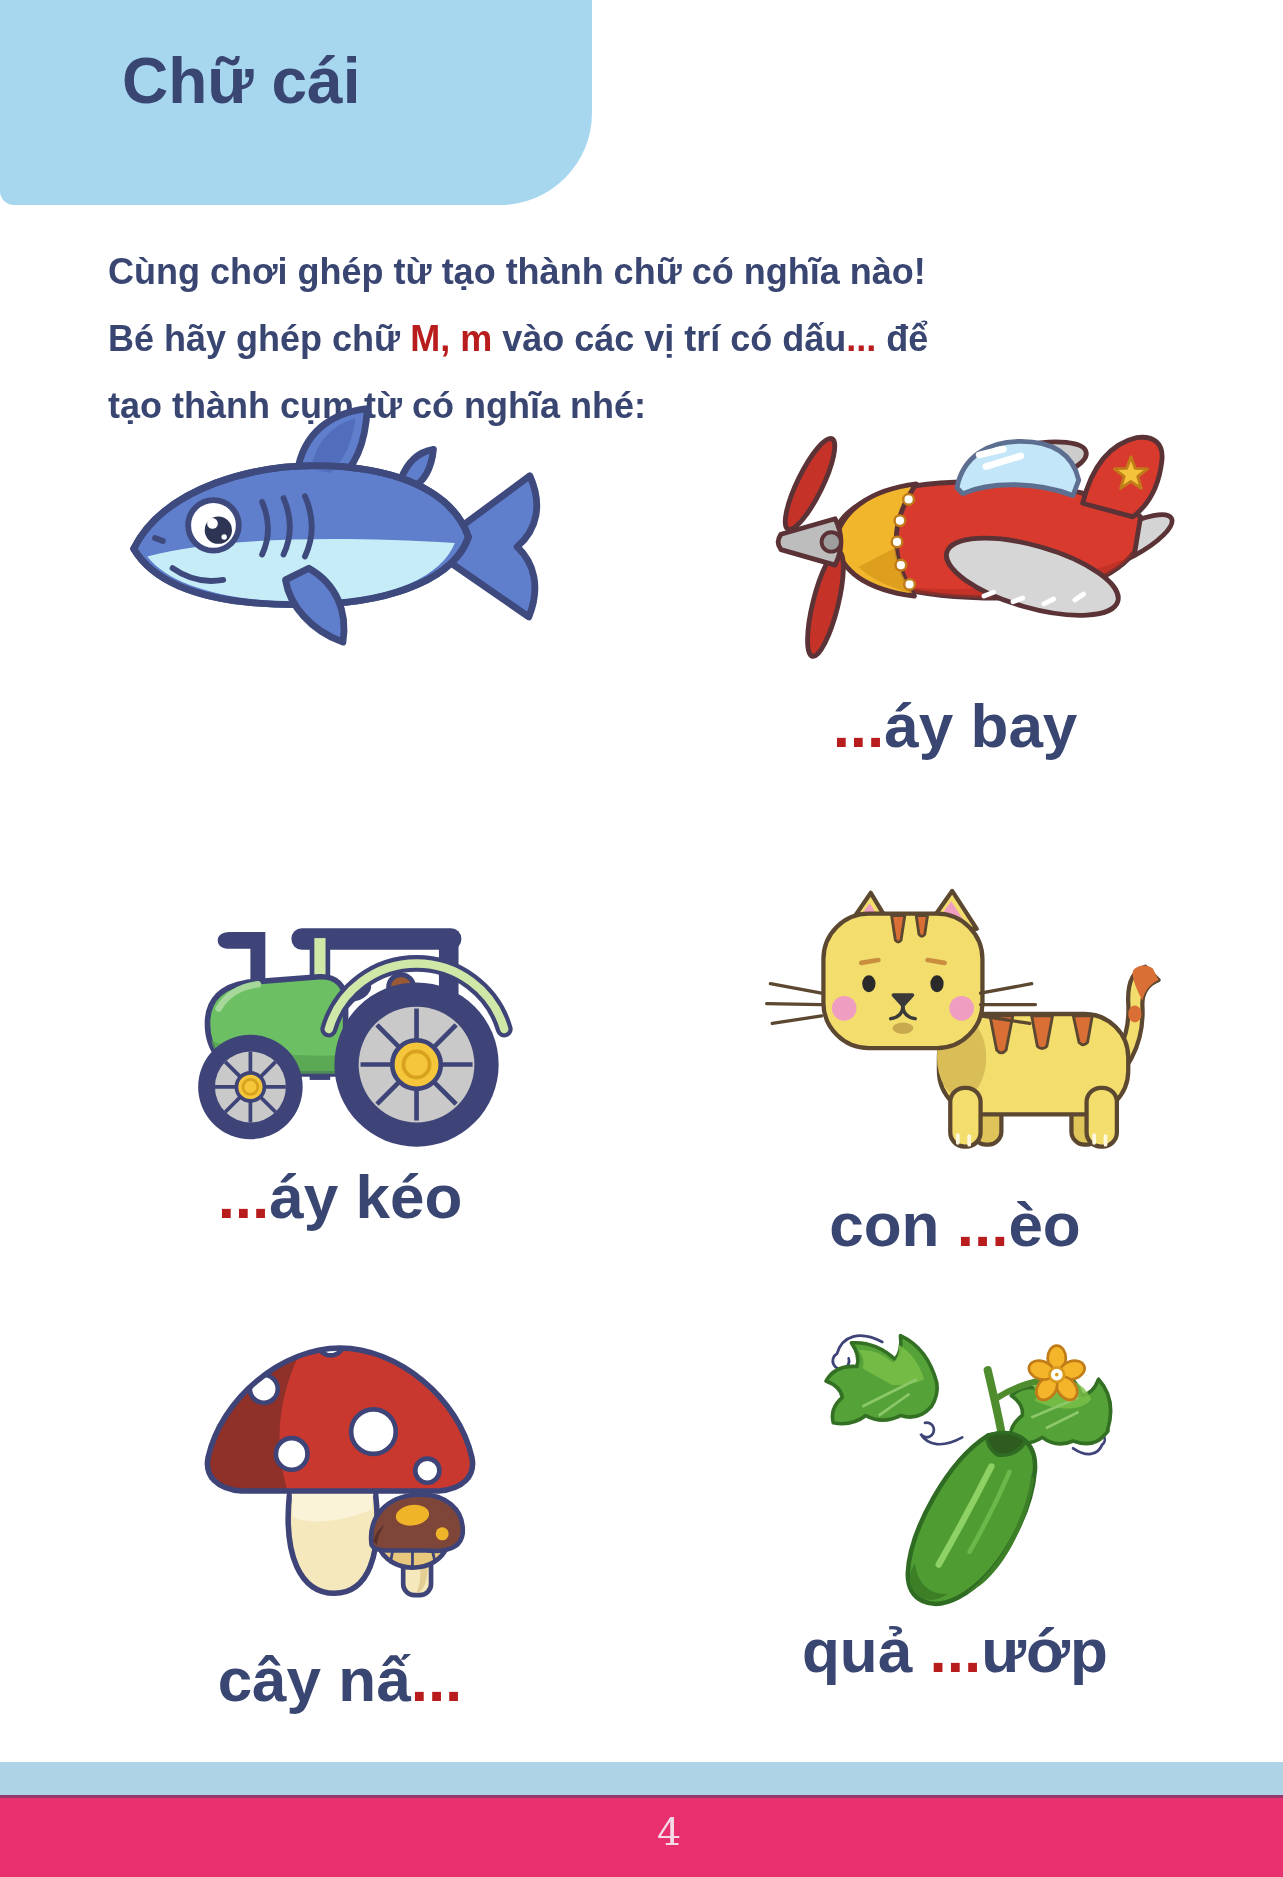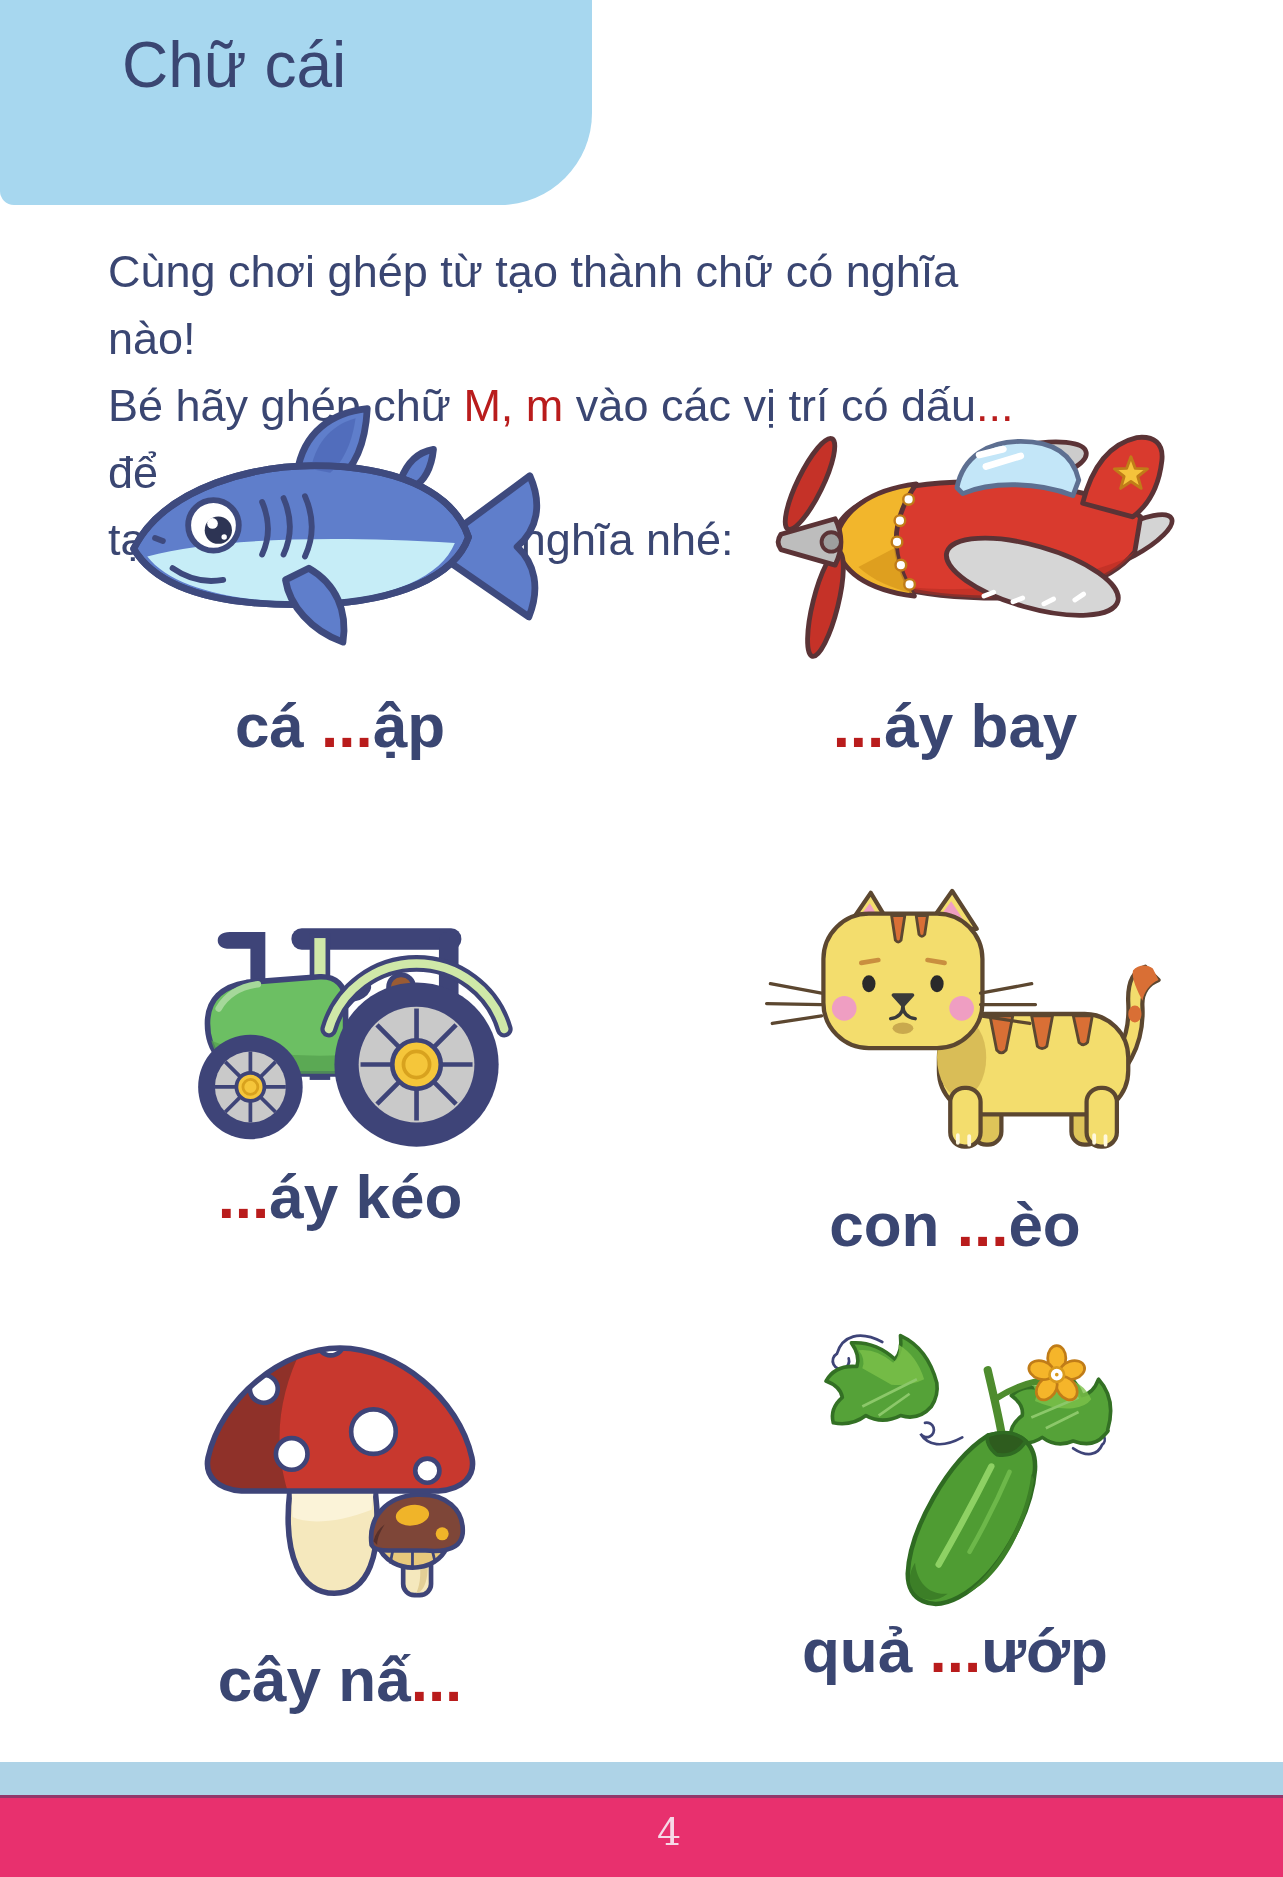--- a/index.html
+++ b/index.html
@@ -7,27 +7,27 @@
     position:relative;width:1283px;height:1877px;margin:0 auto;
     background:#ffffff;overflow:hidden;
     font-family:"Liberation Sans",sans-serif;
   }
   
   .banner{
     position:absolute;left:0;top:0;width:592px;height:205px;
     background:#a7d7ef;border-radius:0 0 92px 14px;
   }
   .banner h1{
-    margin:0;padding:28px 0 0 122px;
-    font-size:64px;font-weight:normal;color:#3a4672;letter-spacing:0;
+    margin:0;padding:44px 0 0 122px;
+    font-size:64px;font-weight:bold;color:#3a4672;letter-spacing:0;
   }
   
   .instructions{
     position:absolute;left:108px;top:238px;width:920px;
-    font-size:45px;font-weight:normal;color:#3a4672;line-height:67px;
+    font-size:36px;font-weight:bold;color:#3a4672;line-height:67px;
   }
   .pink{color:#b91c1c;}
   
   .card{position:absolute;display:flex;flex-direction:column;align-items:center;}
   .art{display:flex;align-items:flex-end;justify-content:center;width:100%;}
   .caption{
     margin-top:10px;font-size:62px;font-weight:bold;color:#3a4672;
     text-align:center;line-height:1;white-space:pre;
   }
   .c1{left:80px;top:385px;width:520px;}  .c1 .art{height:300px;}
@@ -81,21 +81,20 @@
           <path d="M194,106 q14,32 0,62"></path>
           <path d="M58,180 Q82,197 110,192"></path>
           <path d="M40,149 l8,3"></path>
         </g>
         <circle cx="100" cy="136" r="26" fill="#ffffff" stroke="#3e4a7e" stroke-width="6"></circle>
         <circle cx="105" cy="141" r="14" fill="#2d3454"></circle>
         <circle cx="99" cy="134" r="5.5" fill="#ffffff"></circle>
         <circle cx="111" cy="148" r="2.8" fill="#ffffff"></circle>
       </svg>
     </div>
-    <figcaption class="caption"><span>cá </span><span class="pink">...</span><span>ập</span></figcaption>
   </figure>
 
   <figure class="card c2" style="margin:0;">
     <div class="art">
       <svg width="440" height="290" viewBox="0 0 440 300">
         <g stroke="#5b3336" stroke-width="5" stroke-linejoin="round">
           <ellipse cx="295" cy="72" rx="62" ry="20" transform="rotate(-12 295 72)" fill="#cccccc"></ellipse>
           <ellipse cx="398" cy="152" rx="52" ry="16" transform="rotate(-28 398 152)" fill="#d4d4d4"></ellipse>
           <path d="M92,152 C100,112 150,90 235,90 C320,90 382,104 412,126 L406,162 C380,196 320,212 250,210 C170,208 106,192 92,152 Z" fill="#d93a2e"></path>
           <path d="M352,112 C362,72 382,50 408,44 C426,42 436,50 434,68 C431,94 420,114 404,126 Z" fill="#d93a2e"></path>

